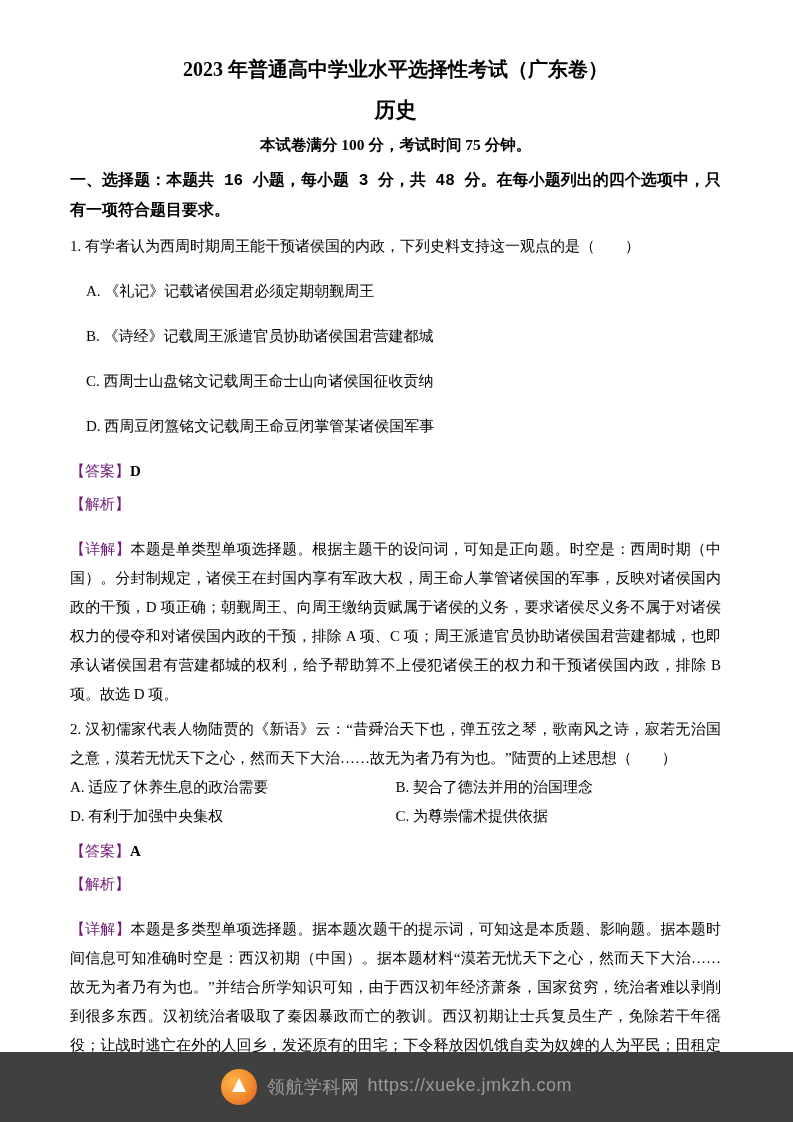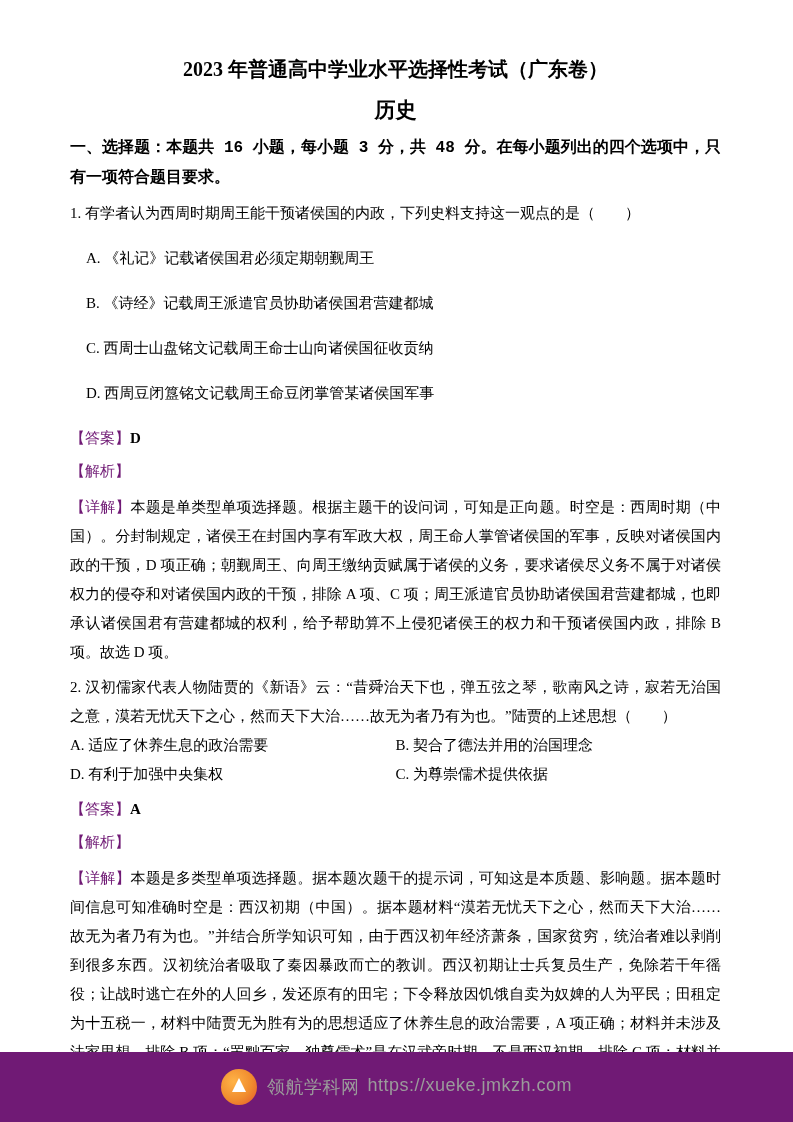--- a/index.html
+++ b/index.html
@@ -73,31 +73,31 @@
     line-height: 29px;
   }
   .analysis-line {
     margin: 4px 0 0;
     font-size: 15px;
     line-height: 29px;
   }
   .blue { color: #701a75; }
   .answer-value { font-weight: bold; }
   .detail {
-    margin: 7px 0 0;
+    margin: 16px 0 0;
     font-size: 15px;
     line-height: 29px;
     text-align: justify;
   }
 
   .footer {
     position: absolute;
     left: 0; right: 0; bottom: 0;
     height: 70px;
-    background: #701a75;
+    background: #404040;
     display: flex;
     align-items: center;
     justify-content: center;
     gap: 10px;
     font-family: "Liberation Sans", "DejaVu Sans", sans-serif;
   }
   .footer-text {
     color: #9b9b9b;
     font-size: 18px;
     letter-spacing: 0.5px;
@@ -122,20 +122,21 @@
   }
 </style>
 </head>
 <body>
 
 <div class="page">
   <div class="doc-body">
 
     <h1 class="title">2023 年普通高中学业水平选择性考试（广东卷）</h1>
     <h2 class="subject">历史</h2>
+    <div class="instructions">本试卷满分 100 分，考试时间 75 分钟。</div>
     <div class="section-header">一、选择题：本题共 16 小题，每小题 3 分，共 48 分。在每小题列出的四个选项中，只有一项符合题目要求。</div>
 
     <section>
       <p class="stem">1. 有学者认为西周时期周王能干预诸侯国的内政，下列史料支持这一观点的是（　　）</p>
       <div class="options">
         <p>A. 《礼记》记载诸侯国君必须定期朝觐周王</p>
         <p>B. 《诗经》记载周王派遣官员协助诸侯国君营建都城</p>
         <p>C. 西周士山盘铭文记载周王命士山向诸侯国征收贡纳</p>
         <p>D. 西周豆闭簋铭文记载周王命豆闭掌管某诸侯国军事</p>
       </div>

